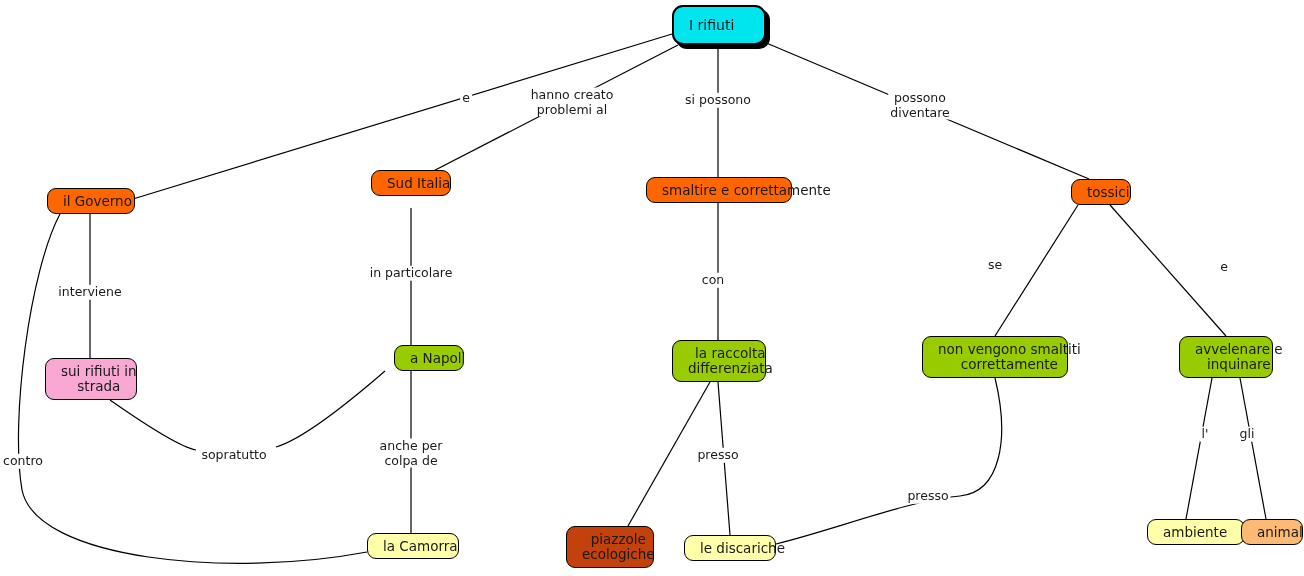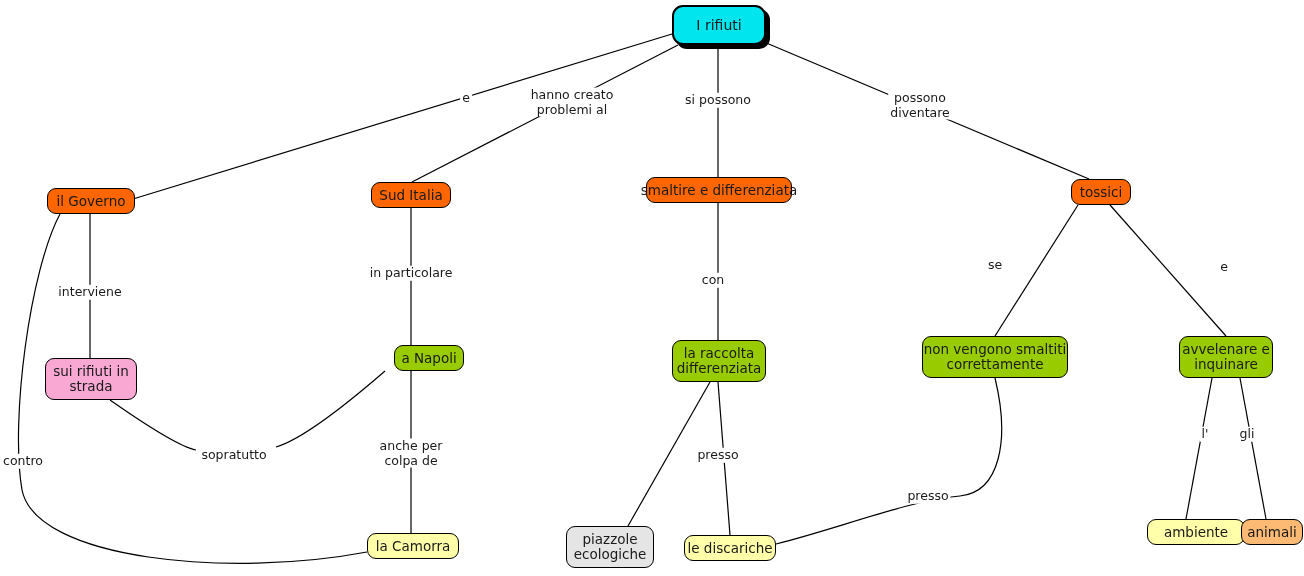--- a/index.html
+++ b/index.html
@@ -30,22 +30,21 @@
     position: absolute;
     box-sizing: border-box;
     border: 1.4px solid #000000;
     border-radius: 9px;
     color: #1a1a1a;
     font-size: 13.5px;
     line-height: 15px;
     text-align: center;
     display: flex;
     align-items: center;
-    justify-content: center;
-    padding: 0 7px;
+    padding: 0 15px;
     white-space: pre;
     z-index: 5;
   }
   .node.root {
     border-radius: 11px;
     border-width: 2px;
     font-size: 14px;
     box-shadow: 4px 4px 0 0 #000000;
   }
   .edge-label {
@@ -83,34 +82,34 @@
       <path d="M 1078 205 L 995 336" fill="none" stroke="#000000" stroke-width="1.2"></path>
       <path d="M 1110 205 L 1226 336" fill="none" stroke="#000000" stroke-width="1.2"></path>
       <path d="M 995 378 C 1010 440 1000 492 960 496 C 910 500 840 528 776 544" fill="none" stroke="#000000" stroke-width="1.2"></path>
       <path d="M 1212 378 L 1186 519" fill="none" stroke="#000000" stroke-width="1.2"></path>
       <path d="M 1240 378 L 1266 519" fill="none" stroke="#000000" stroke-width="1.2"></path>
     </svg>
 
   <div id="node-layer">
       <div class="node root" style="left: 672px; top: 5px; width: 94px; height: 40px; background: rgb(0, 229, 238);"><span>I rifiuti</span></div>
       <div class="node" style="left: 47px; top: 188px; width: 88px; height: 26px; background: rgb(255, 102, 0);"><span>il Governo</span></div>
-      <div class="node" style="left: 371px; top: 182px; width: 80px; height: 26px; background: rgb(255, 102, 0);"><span>Sud Italia</span></div>
-      <div class="node" style="left: 646px; top: 177px; width: 146px; height: 26px; background: rgb(255, 102, 0);"><span>smaltire e differenziata</span></div>
+      <div class="node" style="left: 371px; top: 170px; width: 80px; height: 26px; background: rgb(255, 102, 0);"><span>Sud Italia</span></div>
+      <div class="node" style="left: 646px; top: 177px; width: 146px; height: 26px; background: rgb(255, 102, 0);"><span>smaltire e correttamente</span></div>
       <div class="node" style="left: 1071px; top: 179px; width: 60px; height: 26px; background: rgb(255, 102, 0);"><span>tossici</span></div>
       <div class="node" style="left: 45px; top: 358px; width: 92px; height: 42px; background: #f9a8d4;"><span>sui rifiuti in
 strada</span></div>
       <div class="node" style="left: 377px; top: 345px; width: 70px; height: 26px; background: rgb(153, 204, 0); margin-left: 17px;"><span>a Napoli</span></div>
       <div class="node" style="left: 672px; top: 340px; width: 94px; height: 42px; background: rgb(153, 204, 0);"><span>la raccolta
 differenziata</span></div>
       <div class="node" style="left: 922px; top: 336px; width: 146px; height: 42px; background: rgb(153, 204, 0);"><span>non vengono smaltiti
 correttamente</span></div>
       <div class="node" style="left: 1179px; top: 336px; width: 94px; height: 42px; background: rgb(153, 204, 0);"><span>avvelenare e
 inquinare</span></div>
       <div class="node" style="left: 367px; top: 533px; width: 92px; height: 26px; background: rgb(255, 255, 170);"><span>la Camorra</span></div>
-      <div class="node" style="left: 566px; top: 526px; width: 88px; height: 42px; background: #e5e5e5;"><span>piazzole
+      <div class="node" style="left: 566px; top: 526px; width: 88px; height: 42px; background: #c2410c;"><span>piazzole
 ecologiche</span></div>
       <div class="node" style="left: 684px; top: 535px; width: 92px; height: 26px; background: rgb(255, 255, 170);"><span>le discariche</span></div>
       <div class="node" style="left: 1147px; top: 519px; width: 98px; height: 26px; background: rgb(255, 255, 170);"><span>ambiente</span></div>
       <div class="node" style="left: 1241px; top: 519px; width: 62px; height: 26px; background: #fdba74;"><span>animali</span></div>
     </div>
   <div id="label-layer">
       <div class="edge-label" style="left: 466px; top: 98px;">e</div>
       <div class="edge-label" style="left: 572px; top: 102px;">hanno creato
 problemi al</div>
       <div class="edge-label" style="left: 718px; top: 100px;">si possono</div>

